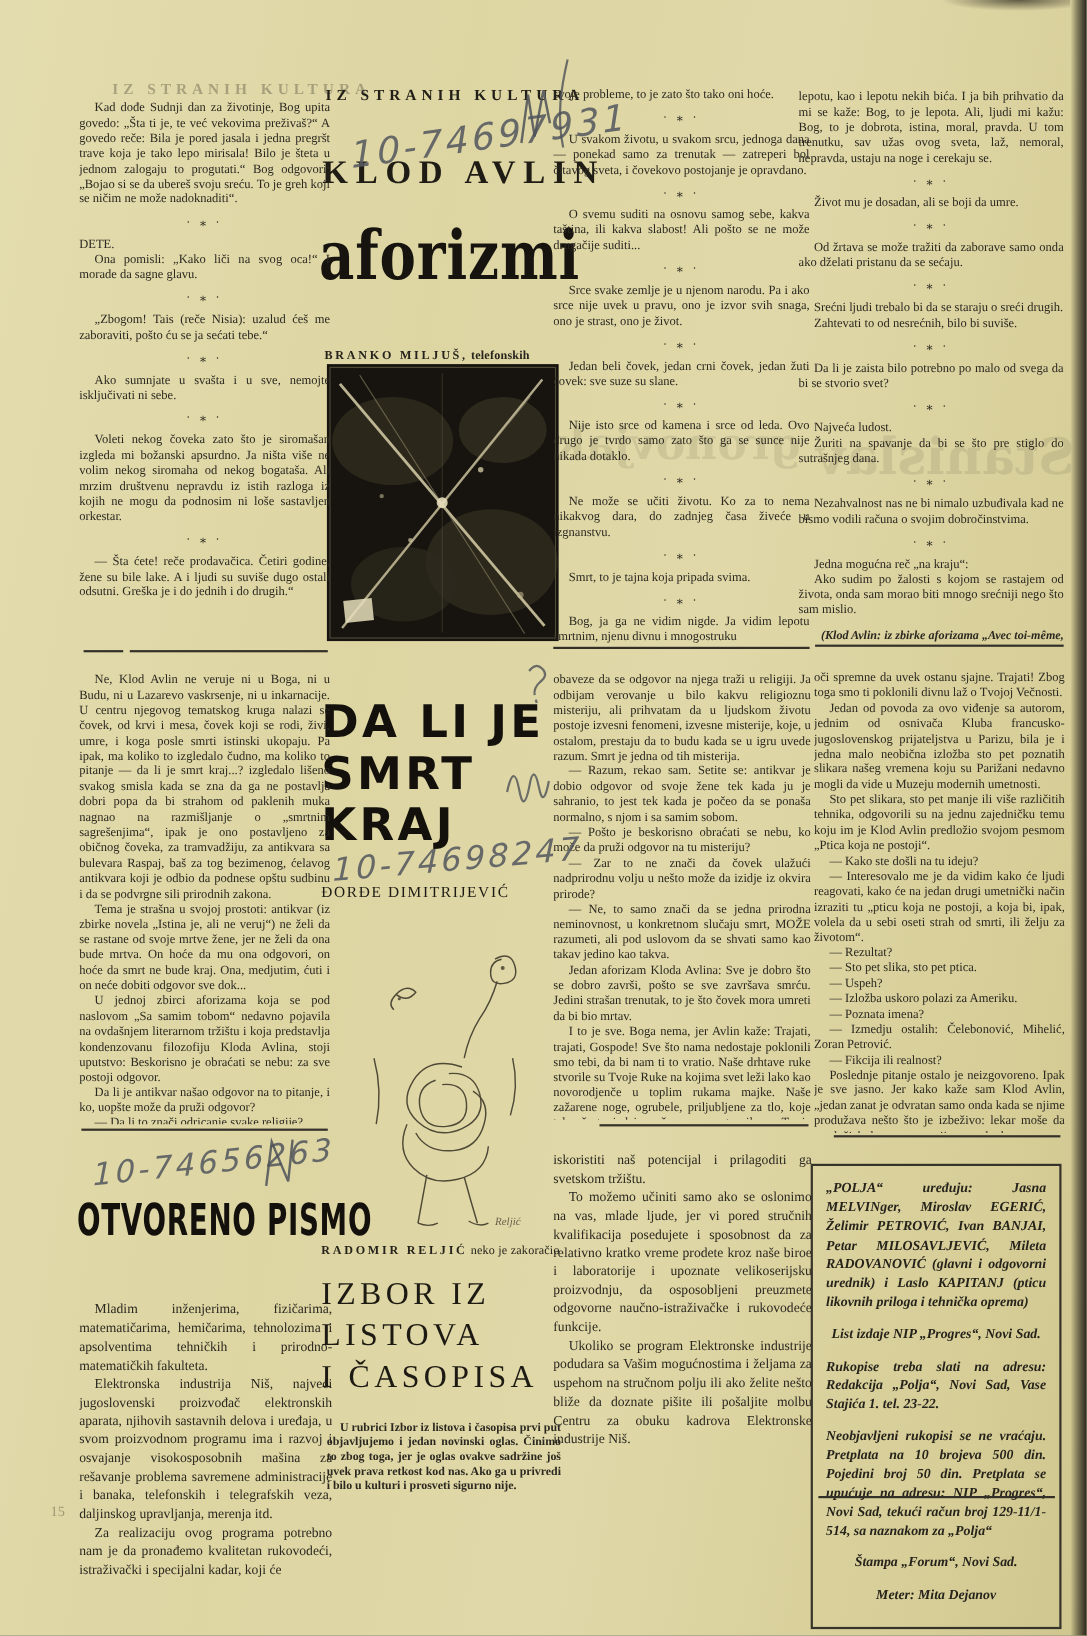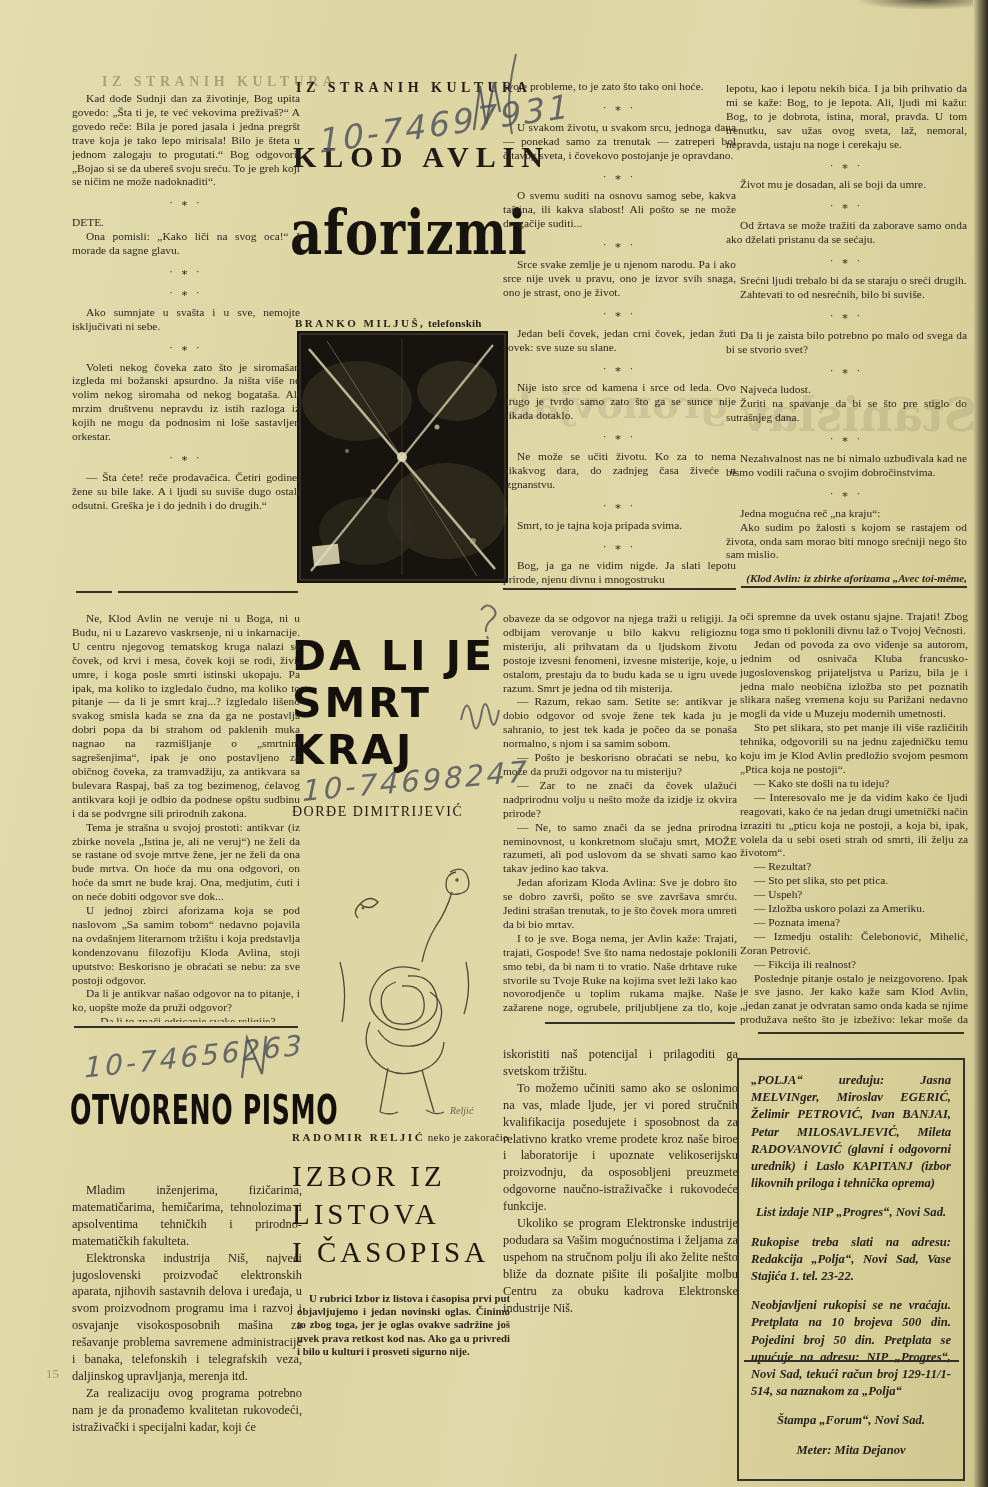--- a/index.html
+++ b/index.html
@@ -88,20 +88,21 @@
       <circle cx="50" cy="120" r="2" fill="#bdb28c" opacity=".6"></circle>
     </svg>
   </div>
 
   <div class="col" id="col1a" style="left:72px;top:92px;width:228px;height:496px;">
       <p class="para">Kad dođe Sudnji dan za životinje, Bog upita govedo: „Šta ti je, te već vekovima preživaš?“ A govedo reče: Bila je pored jasala i jedna pregršt trave koja je tako lepo mirisala! Bilo je šteta u jednom zalogaju to progutati.“ Bog odgovori: „Bojao si se da ubereš svoju sreću. To je greh koji se ničim ne može nadoknaditi“.</p>
       <div class="sep">· ⁎ ·</div>
       <p class="para noindent">DETE.</p>
       <p class="para">Ona pomisli: „Kako liči na svog oca!“ I morade da sagne glavu.</p>
       <div class="sep">· ⁎ ·</div>
+      <p class="para">„Zbogom! Tais (reče Nisia): uzalud ćeš me zaboraviti, pošto ću se ja sećati tebe.“</p>
       <div class="sep">· ⁎ ·</div>
       <p class="para">Ako sumnjate u svašta i u sve, nemojte isključivati ni sebe.</p>
       <div class="sep">· ⁎ ·</div>
       <p class="para">Voleti nekog čoveka zato što je siromašan izgleda mi božanski apsurdno. Ja ništa više ne volim nekog siromaha od nekog bogataša. Ali mrzim društvenu nepravdu iz istih razloga iz kojih ne mogu da podnosim ni loše sastavljen orkestar.</p>
       <div class="sep">· ⁎ ·</div>
       <p class="para">— Šta ćete! reče prodavačica. Četiri godine, žene su bile lake. A i ljudi su suviše dugo ostali odsutni. Greška je i do jednih i do drugih.“</p>
     </div>
   <div class="col" style="left:503px;top:80px;width:233px;height:506px;">
       <p class="para noindent">svoje probleme, to je zato što tako oni hoće.</p>
       <div class="sep">· ⁎ ·</div>
@@ -112,21 +113,21 @@
       <p class="para">Srce svake zemlje je u njenom narodu. Pa i ako srce nije uvek u pravu, ono je izvor svih snaga, ono je strast, ono je život.</p>
       <div class="sep">· ⁎ ·</div>
       <p class="para">Jedan beli čovek, jedan crni čovek, jedan žuti čovek: sve suze su slane.</p>
       <div class="sep">· ⁎ ·</div>
       <p class="para">Nije isto srce od kamena i srce od leda. Ovo drugo je tvrdo samo zato što ga se sunce nije nikada dotaklo.</p>
       <div class="sep">· ⁎ ·</div>
       <p class="para">Ne može se učiti životu. Ko za to nema nikakvog dara, do zadnjeg časa živeće u izgnanstvu.</p>
       <div class="sep">· ⁎ ·</div>
       <p class="para">Smrt, to je tajna koja pripada svima.</p>
       <div class="sep">· ⁎ ·</div>
-      <p class="para">Bog, ja ga ne vidim nigde. Ja slati lepotu prirode, njenu divnu i mnogostruku</p>
+      <p class="para">Bog, ja ga ne vidim nigde. Ja vidim lepotu smrtnim, njenu divnu i mnogostruku</p>
     </div>
   <div class="col" style="left:726px;top:82px;width:241px;height:502px;">
       <p class="para noindent">lepotu, kao i lepotu nekih bića. I ja bih prihvatio da mi se kaže: Bog, to je lepota. Ali, ljudi mi kažu: Bog, to je dobrota, istina, moral, pravda. U tom trenutku, sav užas ovog sveta, laž, nemoral, nepravda, ustaju na noge i cerekaju se.</p>
       <div class="sep">· ⁎ ·</div>
       <p class="para">Život mu je dosadan, ali se boji da umre.</p>
       <div class="sep">· ⁎ ·</div>
       <p class="para">Od žrtava se može tražiti da zaborave samo onda ako dželati pristanu da se sećaju.</p>
       <div class="sep">· ⁎ ·</div>
       <p class="para">Srećni ljudi trebalo bi da se staraju o sreći drugih.</p>
       <p class="para">Zahtevati to od nesrećnih, bilo bi suviše.</p>
@@ -231,21 +232,21 @@
     <span class="capdesc" style="font-weight:normal;">neko je zakoračio</span>
   </div>
   <div class="abs izline" style="left:292px;top:1160px;">IZBOR IZ</div>
   <div class="abs izline" style="left:292px;top:1198px;">LISTOVA</div>
   <div class="abs izline" style="left:292px;top:1236px;">I ČASOPISA</div>
   <div class="note" style="left:297px;top:1292px;width:213px;">
     <p>U rubrici Izbor iz listova i časopisa prvi put objavljujemo i jedan novinski oglas. Činimo to zbog toga, jer je oglas ovakve sadržine još uvek prava retkost kod nas. Ako ga u privredi i bilo u kulturi i prosveti sigurno nije.</p>
   </div>
 
   <div class="impressum" style="left:737px;top:1058px;width:200px;">
-      <p class="para">„POLJA“ uređuju: Jasna MELVINger, Miroslav EGERIĆ, Želimir PETROVIĆ, Ivan BANJAI, Petar MILOSAVLJEVIĆ, Mileta RADOVANOVIĆ (glavni i odgovorni urednik) i Laslo KAPITANJ (izbor likovnih priloga i tehnička oprema)</p>
+      <p class="para">„POLJA“ uređuju: Jasna MELVINger, Miroslav EGERIĆ, Želimir PETROVIĆ, Ivan BANJAI, Petar MILOSAVLJEVIĆ, Mileta RADOVANOVIĆ (glavni i odgovorni urednik) i Laslo KAPITANJ (pticu likovnih priloga i tehnička oprema)</p>
       <p class="para center">List izdaje NIP „Progres“, Novi Sad.</p>
       <p class="para">Rukopise treba slati na adresu: Redakcija „Polja“, Novi Sad, Vase Stajića 1. tel. 23-22.</p>
       <p class="para">Neobjavljeni rukopisi se ne vraćaju. Pretplata na 10 brojeva 500 din. Pojedini broj 50 din. Pretplata se upućuje na adresu: NIP „Progres“, Novi Sad, tekući račun broj 129-11/1-514, sa naznakom za „Polja“</p>
       <p class="para center">Štampa „Forum“, Novi Sad.</p>
       <p class="para center">Meter: Mita Dejanov</p>
     </div>
   <div class="rule" style="left:744px;top:1360px;width:215px;"></div>
 
   <div class="hw" style="left:318px;top:104px;font-size:33px;transform:rotate(-8deg) skewX(-6deg);">10-74697931</div>
   <div class="hw" style="left:302px;top:764px;font-size:29px;transform:rotate(-5deg) skewX(-6deg);">10-74698247</div>

